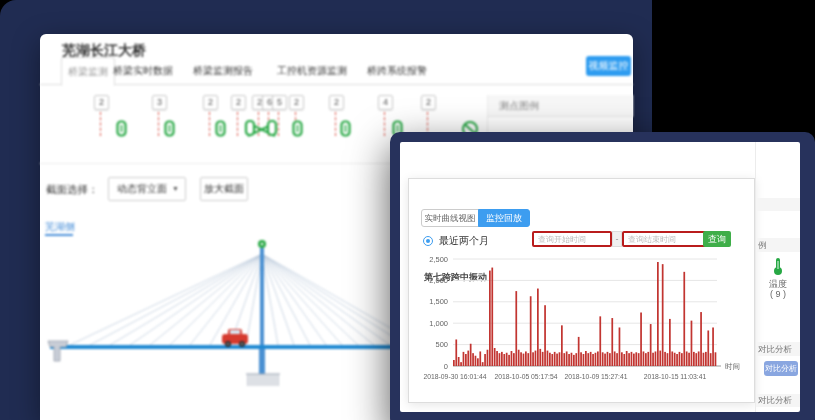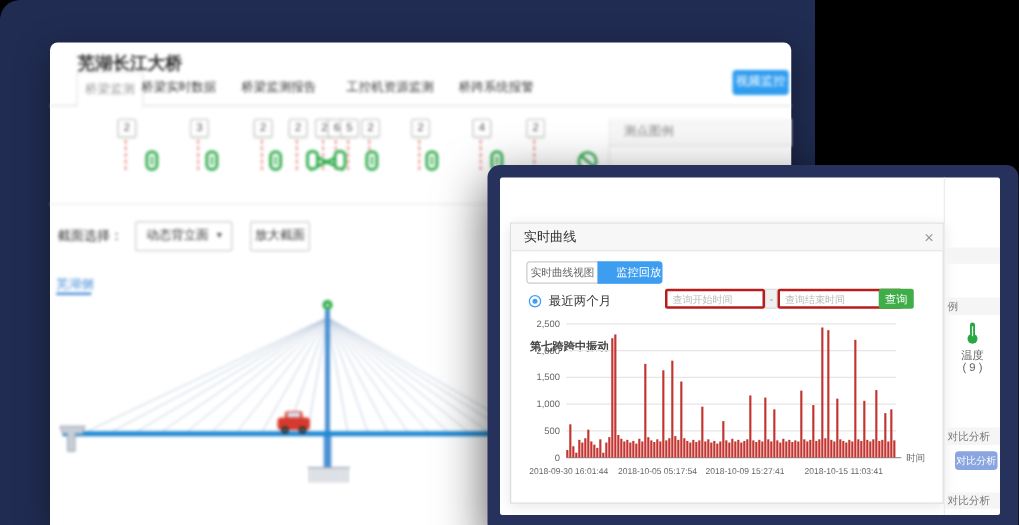--- a/index.html
+++ b/index.html
@@ -41,21 +41,21 @@
          box-shadow:0 14px 40px rgba(0,0,0,.65);}
   .modal-page{left:10px;top:10px;width:400px;height:270px;background:#fff;border-radius:2px;}
   .dialog{left:8px;top:36px;width:347px;height:225px;background:#fff;border:1px solid #ddd;
           box-shadow:0 2px 10px rgba(0,0,0,.10);box-sizing:border-box;}
   .dlg-header{left:0;top:0;width:100%;height:22px;background:#f7f7f7;border-bottom:1px solid #e8e8e8;box-sizing:border-box;}
   .dlg-title{left:10px;top:0;height:22px;line-height:22px;font-size:10.5px;color:#333;}
   .dlg-close{right:7px;top:0;height:22px;line-height:22px;font-size:13px;color:#999;cursor:pointer;}
   .dtab-white{left:12px;top:30px;width:58px;height:18px;border:1px solid #ccc;border-radius:3px 0 0 3px;
               font-size:8.5px;color:#666;text-align:center;line-height:16px;box-sizing:border-box;cursor:pointer;}
   .dtab-blue{left:69px;top:30px;width:52px;height:18px;background:#3d9df0;border:1px solid #3d9df0;border-radius:0 3px 3px 0;
-             font-size:9px;color:#fff;text-align:right;line-height:16px;box-sizing:border-box;cursor:pointer;}
+             font-size:9px;color:#fff;text-align:center;line-height:16px;box-sizing:border-box;cursor:pointer;}
   .radio-outer{left:14px;top:57px;width:10px;height:10px;border:1px solid #3d9df0;border-radius:50%;background:#fff;box-sizing:border-box;}
   .radio-dot{position:absolute;left:2px;top:2px;width:4px;height:4px;border-radius:50%;background:#3d9df0;}
   .radio-label{left:30px;top:55px;font-size:10px;color:#333;}
   .dlg-input{top:52px;height:16px;border:2px solid #b91c1c;border-radius:2px;font-size:8px;color:#555;
              padding:0 4px;box-sizing:border-box;font-family:"Liberation Sans",sans-serif;}
   .dlg-input::placeholder{color:#bbb;}
   .dlg-sep{left:203px;top:52px;width:10px;height:16px;background:#f0f0f0;border:1px solid #ddd;box-sizing:border-box;
            font-size:9px;color:#999;text-align:center;line-height:14px;}
   .dlg-query{left:294px;top:52px;width:28px;height:16px;background:#3fae49;border-radius:2px;color:#fff;
              font-size:9px;text-align:center;line-height:16px;cursor:pointer;}
@@ -231,24 +231,20 @@
             <circle cx="242" cy="344" r="1.2" fill="#888"></circle>
         </g>
       </svg>
     </div>
   </div>
 
   <div class="abs modal">
     <div class="abs modal-page">
 
       <div class="abs dialog">
-        <div class="abs dlg-header">
-          <div class="abs dlg-title">实时曲线</div>
-          <div class="abs dlg-close">×</div>
-        </div>
         <div class="abs dtab-white">实时曲线视图</div>
         <div class="abs dtab-blue">监控回放</div>
 
         <div class="abs radio-outer">
             <div class="radio-dot"></div>
           </div>
         <div class="abs radio-label">最近两个月</div>
 
         <input class="abs dlg-input" style="left: 123px; width: 80px;" placeholder="查询开始时间">
         <div class="abs dlg-sep">-</div>

